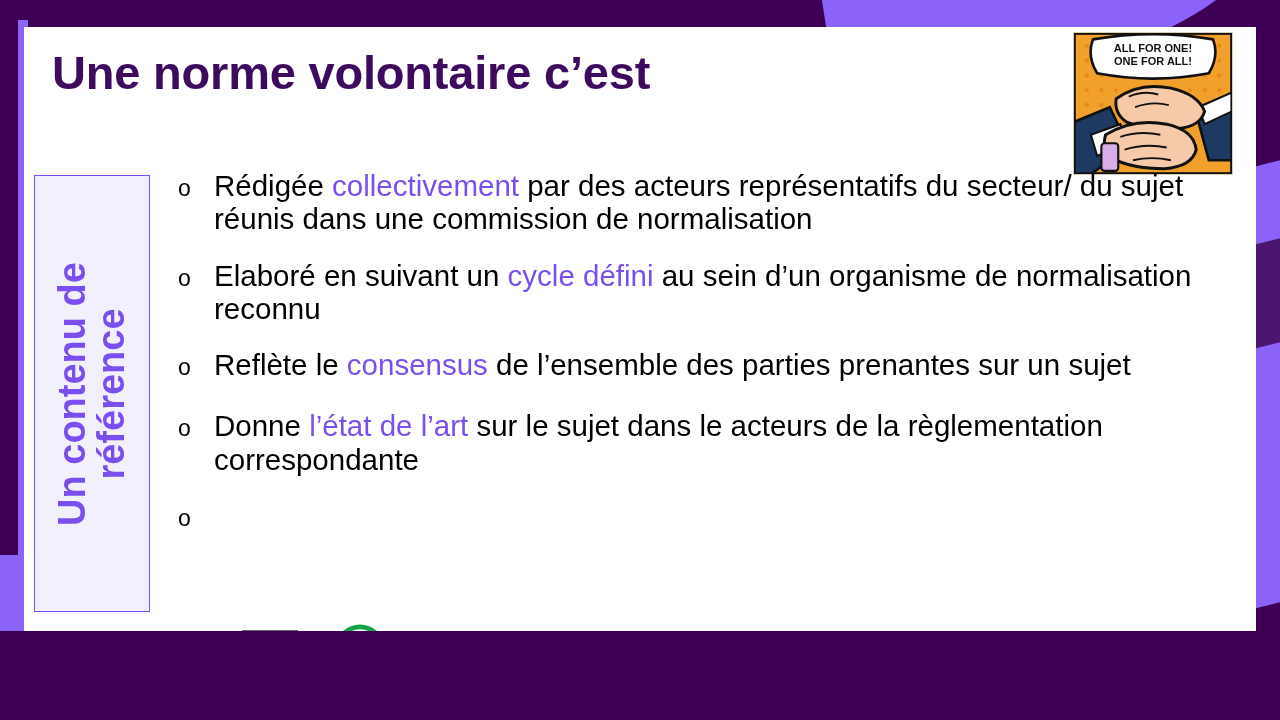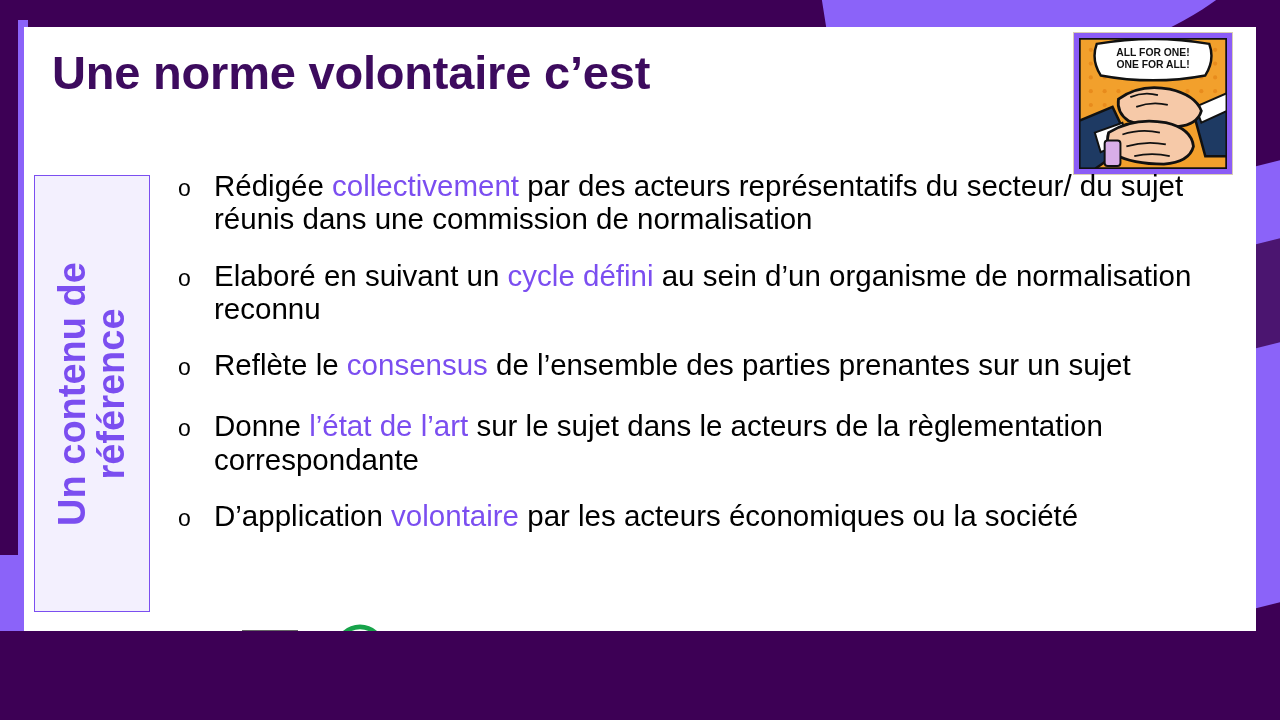--- a/index.html
+++ b/index.html
@@ -38,21 +38,21 @@
   
   #title{
     position:absolute;left:28px;top:18px;
     font-size:47px;font-weight:bold;color:#3D0B5E;
     letter-spacing:-.2px;white-space:nowrap;
   }
 
   
   #comic{
     position:absolute;left:1049px;top:5px;width:160px;height:143px;
-    background:#8b5cf6;border:1px solid #d9cdb5;box-sizing:border-box;padding:5px;text-align:center;
+    background:#8b5cf6;border:1px solid #d9cdb5;box-sizing:border-box;text-align:center;
   }
   #comic svg{display:block;width:100%;height:100%;}
 
   
   #sidelabel{
     position:absolute;left:10px;top:148px;width:116px;height:437px;
     background:#F3F0FE;border:1px solid #7B4EF0;box-sizing:border-box;
     overflow:hidden;
   }
   #sidelabel .rot{
@@ -212,21 +212,20 @@
         <div class="bullet">
           <span class="bmark">o</span>
           <div class="btext"><span>Reflète le </span><span class="hl">consensus</span><span> de l’ensemble des parties prenantes sur un sujet</span></div>
         </div>
         <div class="bullet">
           <span class="bmark">o</span>
           <div class="btext"><span>Donne </span><span class="hl">l’état de l’art</span><span> sur le sujet dans le </span><b>acteurs de la règlementation</b><span> correspondante</span></div>
         </div>
         <div class="bullet">
           <span class="bmark">o</span>
-          <div class="btext"><span>D’application </span><span class="hl">volontaire</span><span> par les acteurs économiques ou la société</span></div>
         </div>
       </div>
 
     <div id="logos">
       <svg id="eu-flag" viewBox="0 0 60 42">
         <rect x="0" y="0" width="60" height="42" fill="#000"></rect>
         <rect x="2" y="2" width="56" height="38" fill="#0B1B72"></rect>
         <g fill="#F5DD1E">
           <circle cx="30" cy="8" r="1.55"></circle>
             <circle cx="37" cy="9.4" r="1.55"></circle>

